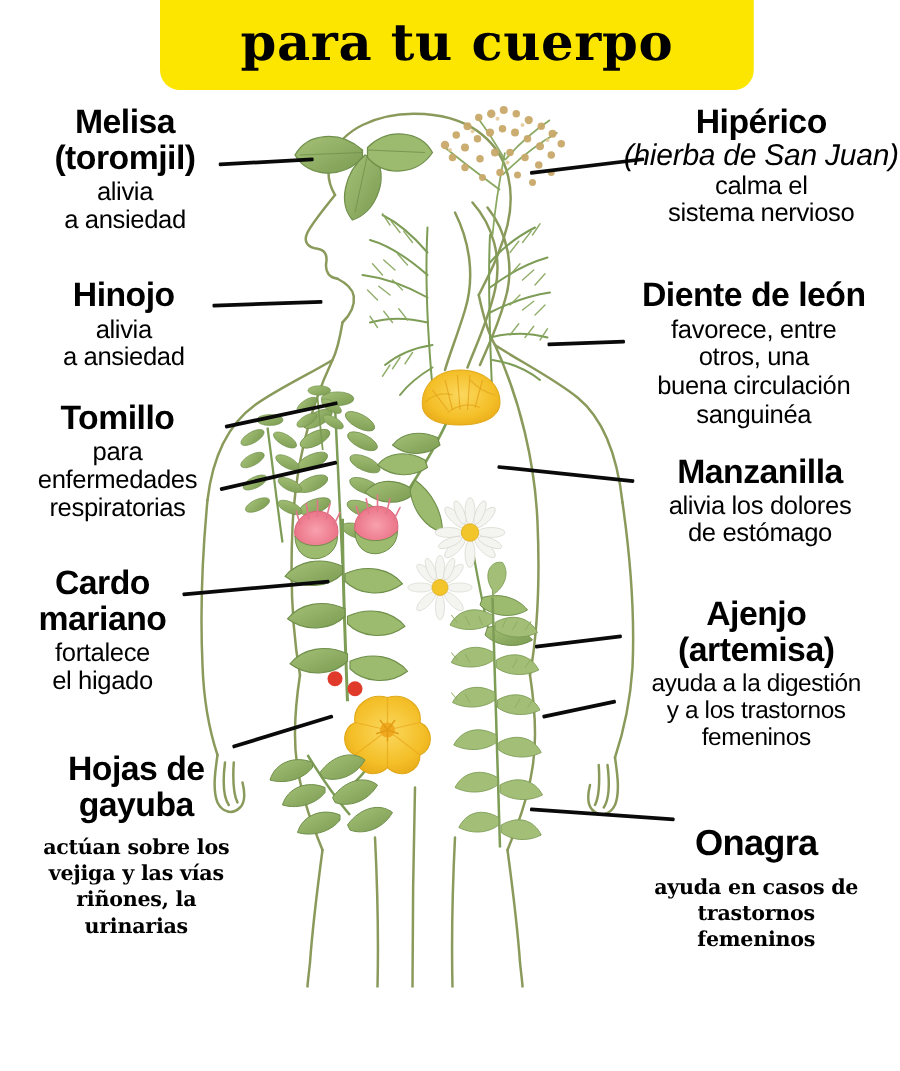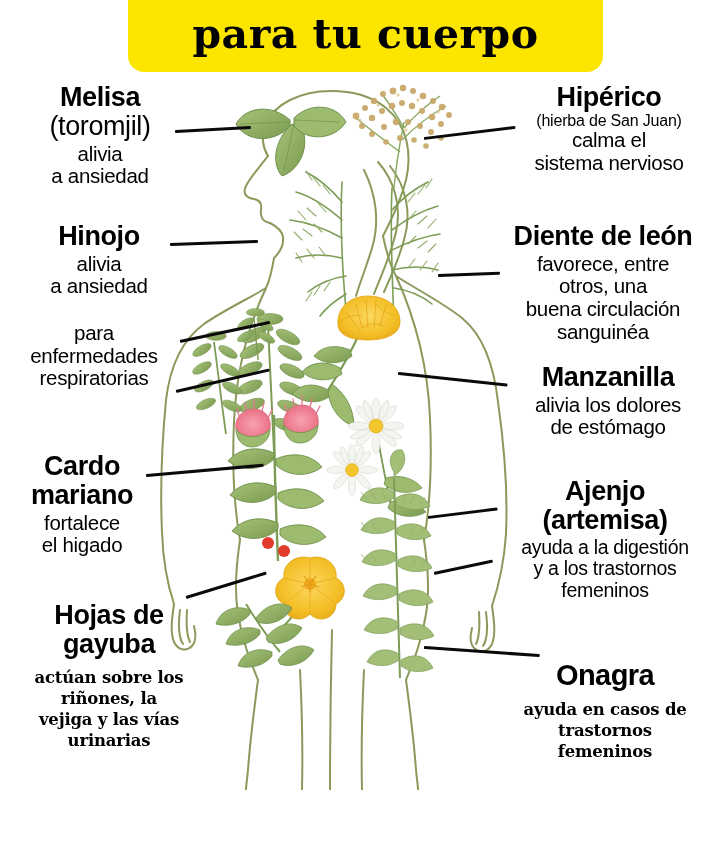--- a/index.html
+++ b/index.html
@@ -53,28 +53,29 @@
   .label {
     position: absolute;
     line-height: 1.07;
   }
   .label .head {
     font-weight: bold;
     font-size: 27px;
     letter-spacing: -0.4px;
   }
   .label .head-sub {
-    font-weight: normal;
+    font-weight: bold;
     font-size: 27px;
     letter-spacing: -0.4px;
   }
   .label .paren-light {
     font-weight: normal;
-    font-size: 16px;
+    font-size: 24px;
     letter-spacing: -0.2px;
+    font-style: italic;
   }
   .label .desc {
     font-weight: normal;
     font-size: 20.5px;
     letter-spacing: -0.3px;
     line-height: 1.1;
     margin-top: 2px;
   }
   .label .desc-slab {
     font-family: "DejaVu Serif", serif;
@@ -484,38 +485,39 @@
     <div class="desc" style="margin-top:0;">a ansiedad</div>
   </div>
 
   <div class="label left" style="left:20px; top:222px; width:158px;">
     <div class="head">Hinojo</div>
     <div class="desc">alivia</div>
     <div class="desc" style="margin-top:0;">a ansiedad</div>
   </div>
 
   <div class="label left" style="left:10px; top:320px; width:168px;">
+    <div class="head">Tomillo</div>
     <div class="desc">para</div>
     <div class="desc" style="margin-top:0;">enfermedades</div>
     <div class="desc" style="margin-top:0;">respiratorias</div>
   </div>
 
   <div class="label left" style="left:12px; top:452px; width:140px;">
     <div class="head">Cardo</div>
     <div class="head">mariano</div>
     <div class="desc">fortalece</div>
     <div class="desc" style="margin-top:0;">el higado</div>
   </div>
 
   <div class="label left" style="left:18px; top:590px; width:182px;margin-top:11px;">
     <div class="head">Hojas de</div>
     <div class="head">gayuba</div>
     <div class="desc-slab">actúan sobre los</div>
+    <div class="desc-slab" style="margin-top:0;">vejiga y las vías</div>
     <div class="desc-slab" style="margin-top:0;">riñones, la</div>
-    <div class="desc-slab" style="margin-top:0;">vejiga y las vías</div>
     <div class="desc-slab" style="margin-top:0;">urinarias</div>
   </div>
 
   <div class="label right" style="left:498px; top:83px; width:222px;">
     <div class="head">Hipérico</div>
     <div class="paren-light">(hierba de San Juan)</div>
     <div class="desc" style="margin-top:0;">calma el</div>
     <div class="desc" style="margin-top:0;">sistema nervioso</div>
   </div>
 

